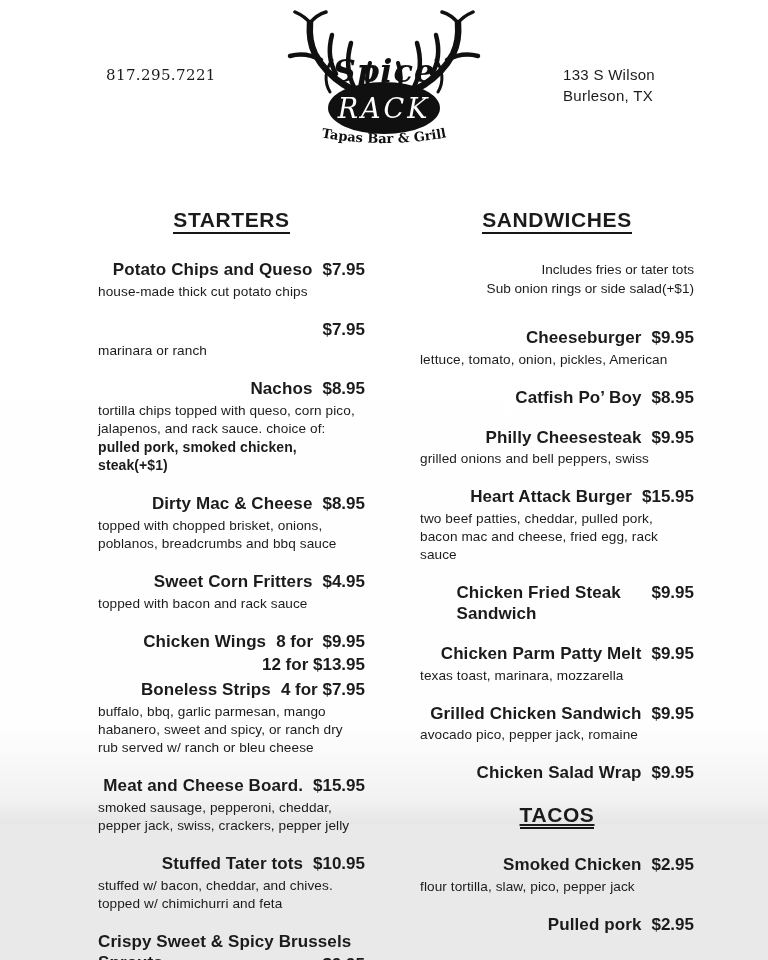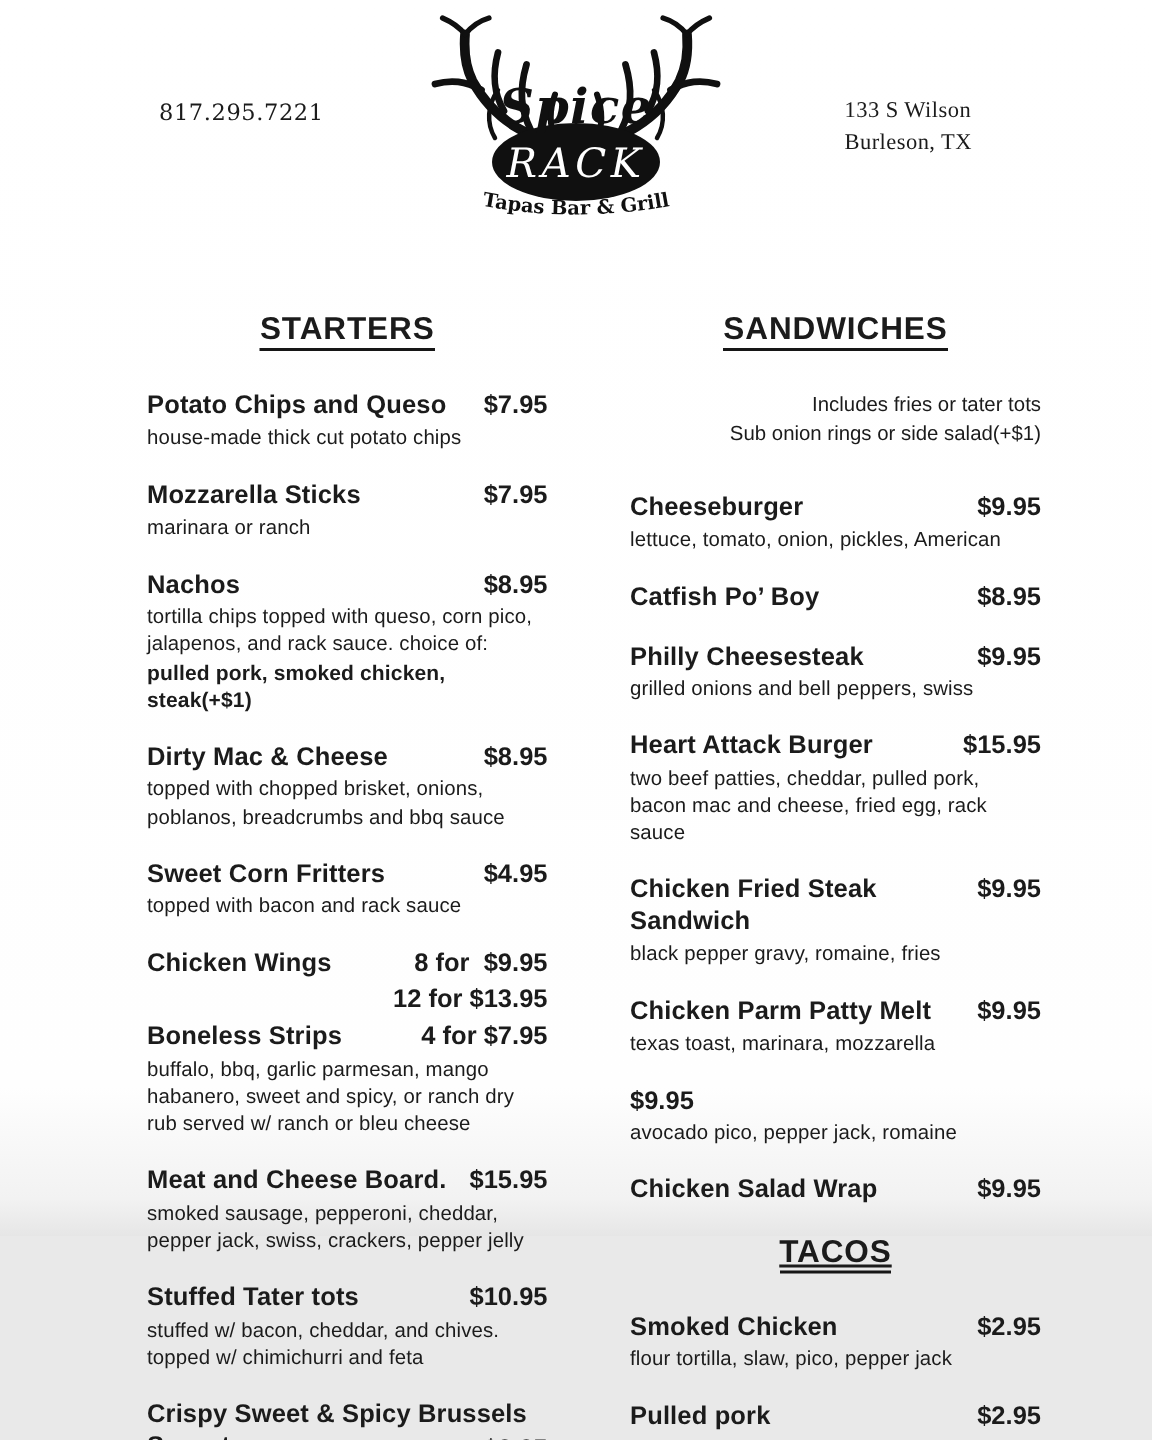--- a/index.html
+++ b/index.html
@@ -16,33 +16,33 @@
   }
   
   .header{position:relative;height:158px;}
   .phone{
     position:absolute;left:106px;top:66px;
     font-family:"DejaVu Serif","Liberation Serif",serif;
     font-size:15px;letter-spacing:.4px;
   }
   .address{
     position:absolute;left:563px;top:64px;
-    font-family:Liberation Serif, serif;
+    font-family:Liberation Sans, sans-serif;
     font-size:15px;line-height:1.4;letter-spacing:.3px;
   }
   .logo{position:absolute;left:50%;top:10px;transform:translateX(-50%);}
   
   .menu{display:flex;margin-top:50px;padding-left:98px;}
   .col-left{width:267px;margin-right:55px;flex:none;}
   .col-right{width:274px;flex:none;}
   h2.sec{margin:0 0 28px;text-align:center;font-size:21px;letter-spacing:.6px;font-weight:bold;}
   h2.sec .u{border-bottom:2.5px solid #161616;padding-bottom:1px;}
   .note{margin:0 0 30px 32px;font-size:13.6px;line-height:1.4;text-align:right;}
   .item{margin-bottom:19px;}
-  .row{display:flex;justify-content:space-between;align-items:baseline;gap:10px;}
+  .row{display:flex;justify-content:flex-end;align-items:baseline;gap:10px;}
   .name{font-weight:bold;font-size:17px;line-height:1.22;letter-spacing:.1px;}
   .price{font-weight:bold;font-size:17px;white-space:pre;}
   .desc{font-size:13.6px;line-height:1.33;margin-top:2px;letter-spacing:.1px;}
   .desc-bold{font-weight:bold;font-size:14px;line-height:1.33;letter-spacing:.1px;}
   .price-line{text-align:right;font-weight:bold;font-size:17px;margin-top:3px;}
   .item.tight{margin-bottom:5px;}
   .item.cfs .name{max-width:185px;}
   .item.abs-price{position:relative;}
   .item.abs-price .row{display:block;}
   .item.abs-price .price{position:absolute;right:0;top:23px;}
@@ -107,21 +107,20 @@
       <div class="item">
         <div class="row">
             <span class="name">Potato Chips and Queso</span>
             <span class="price">$7.95</span>
           </div>
         <div class="desc">house-made thick cut potato chips</div>
       </div>
 
       <div class="item">
         <div class="row">
-            <span class="name">Mozzarella Sticks</span>
             <span class="price">$7.95</span>
           </div>
         <div class="desc">marinara or ranch</div>
       </div>
 
       <div class="item">
         <div class="row">
             <span class="name">Nachos</span>
             <span class="price">$8.95</span>
           </div>
@@ -220,33 +219,33 @@
             <span class="price">$15.95</span>
           </div>
         <div class="desc">two beef patties, cheddar, pulled pork, bacon mac and cheese, fried egg, rack sauce</div>
       </div>
 
       <div class="item cfs">
         <div class="row" style="align-items:flex-start">
             <span class="name">Chicken Fried Steak Sandwich</span>
             <span class="price">$9.95</span>
           </div>
-        <div class="desc">black pepper gravy, romaine, fries</div>
       </div>
 
       <div class="item">
         <div class="row">
             <span class="name">Chicken Parm Patty Melt</span>
             <span class="price">$9.95</span>
           </div>
         <div class="desc">texas toast, marinara, mozzarella</div>
       </div>
 
       <div class="item">
         <div class="row">
+            <span class="name">Grilled Chicken Sandwich</span>
             <span class="price">$9.95</span>
           </div>
         <div class="desc">avocado pico, pepper jack, romaine</div>
       </div>
 
       <div class="item">
         <div class="row">
             <span class="name">Chicken Salad Wrap</span>
             <span class="price">$9.95</span>
           </div>

